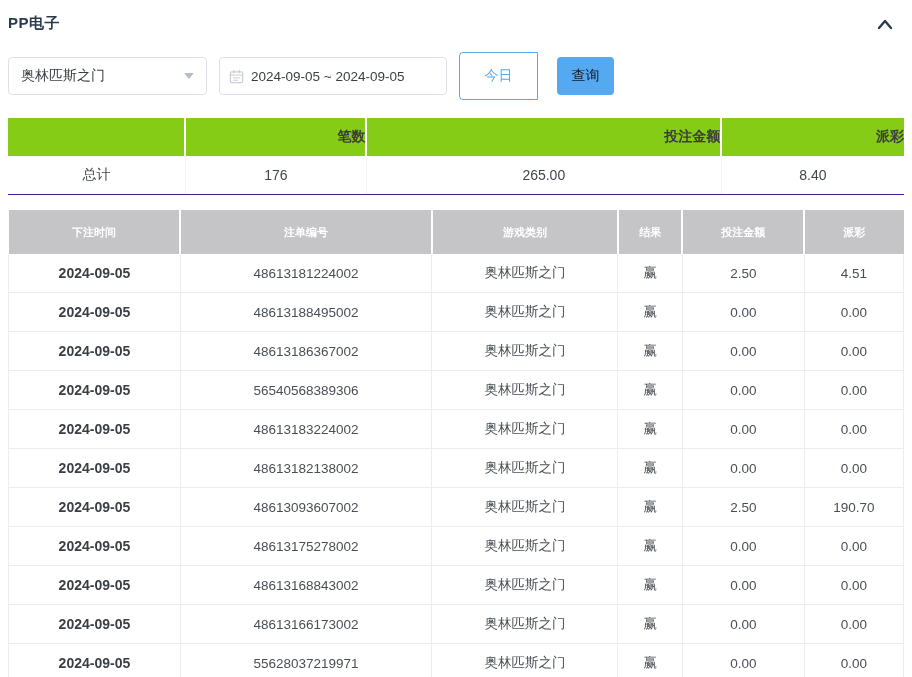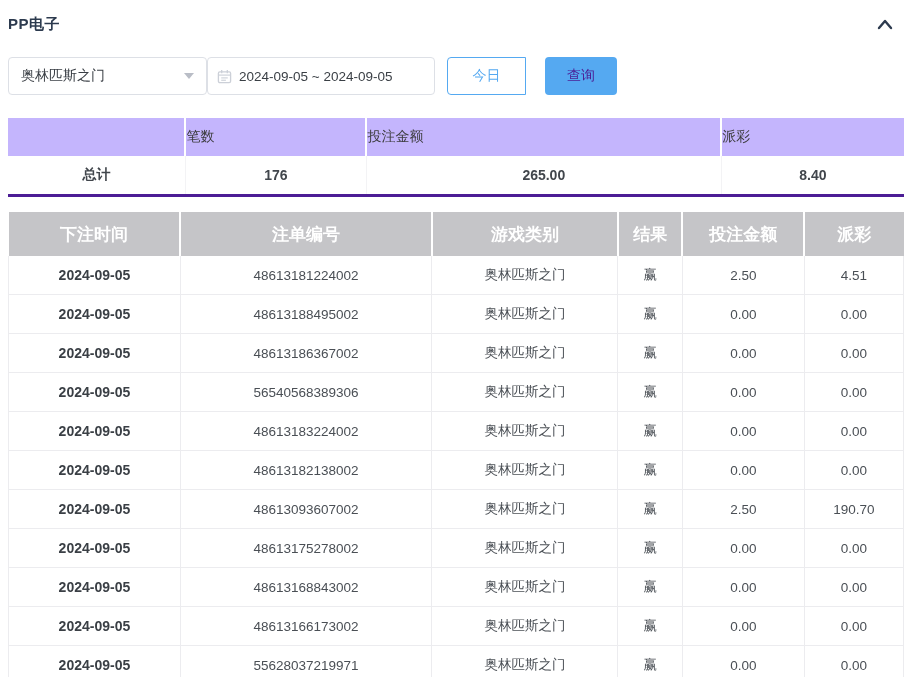--- a/index.html
+++ b/index.html
@@ -4,59 +4,59 @@
 <style>
   html,body { margin:0; padding:0; }
   body {
     width:912px; height:677px; overflow:hidden; background:#ffffff;
     font-family:"Liberation Sans","DejaVu Sans",sans-serif;
     -webkit-font-smoothing:antialiased;
   }
   .wrap { padding:0 8px; }
 
   
-  .panel-header { display:flex; justify-content:space-between; align-items:center; margin-top:14px; height:20px; }
+  .panel-header { display:flex; justify-content:space-between; align-items:flex-start; margin-top:14px; height:20px; }
   .panel-title { font-size:15px; font-weight:bold; color:#2c3a4e; letter-spacing:.5px; }
   .collapse-btn { width:22px; height:20px; display:flex; align-items:center; justify-content:center; cursor:pointer; background:none; border:none; padding:0; margin-right:8px; }
 
   
   .controls { display:flex; align-items:center; margin-top:23px; height:38px; }
   .select-box { width:199px; height:38px; box-sizing:border-box; border:1px solid #dde0e6; border-radius:4px;
     display:flex; align-items:center; padding:0 12px; cursor:pointer; background:#fff; }
   .select-value { flex:1; font-size:14px; color:#3a3f45; }
   .caret-down { width:0; height:0; border-left:5px solid transparent; border-right:5px solid transparent; border-top:6px solid #b9bdc6; }
 
-  .date-box { width:228px; height:38px; box-sizing:border-box; border:1px solid #dde0e6; border-radius:4px;
+  .date-box { margin-left:12px; width:228px; height:38px; box-sizing:border-box; border:1px solid #dde0e6; border-radius:4px;
     display:flex; align-items:center; padding:0 9px; gap:7px; cursor:pointer; background:#fff; }
   .date-text { font-size:13.5px; color:#3a3f45; white-space:nowrap; }
 
   .btn-group { display:flex; margin-left:12px; }
-  .qbtn { width:79px; height:38px; box-sizing:border-box; border:1px solid #e0e2e8; background:#fff;
+  .qbtn { width:79px; height:48px; box-sizing:border-box; border:1px solid #e0e2e8; background:#fff;
     font-size:14px; color:#c6cad2; display:flex; align-items:center; justify-content:center; cursor:pointer;
     margin-left:-1px; font-family:inherit; }
   .qbtn.first { border-radius:4px 0 0 4px; margin-left:0; }
   .qbtn.last  { border-radius:0 4px 4px 0; }
   .qbtn.active { border-color:#55a9f1; color:#55a9f1; position:relative; z-index:1; }
 
-  .search-btn { margin-left:19px; width:72px; height:38px; background:#55a9f1; color:#4c1d95; border:none;
+  .search-btn { margin-left:19px; width:57px; height:38px; background:#55a9f1; color:#0f172a; border:none;
     border-radius:4px; font-size:14px; cursor:pointer; font-family:inherit; }
 
   
   table { border-collapse:collapse; table-layout:fixed; width:100%; }
   .summary-table { margin-top:23px; }
-  .summary-table th { background:#c4b5fd; height:38px; padding:0; font-size:14px; font-weight:normal; color:#3c3c3e;
-    border-right:2px solid #ffffff; text-align:left; }
+  .summary-table th { background:#84cc16; height:38px; padding:0; font-size:14px; font-weight:bold; color:#3c3c3e;
+    border-right:2px solid #ffffff; text-align:right; }
   .summary-table th:last-child { border-right:none; }
   .summary-table td { height:38px; padding:0; text-align:center; font-size:14px; color:#41464c;
-    border-bottom:3px solid #4c1d95; border-right:1px solid #f3f3f5;font-weight:bold; }
+    border-bottom:1px solid #4c1d95; border-right:1px solid #f3f3f5; }
   .summary-table td:last-child { border-right:none; }
 
   
   .detail-table { margin-top:15px; }
-  .detail-table th { background:#c5c5c8; color:#ffffff; font-size:17px; font-weight:bold; height:44px; padding:0;
+  .detail-table th { background:#c5c5c8; color:#ffffff; font-size:11px; font-weight:bold; height:44px; padding:0;
     border-right:2px solid #ffffff; text-align:center; }
   .detail-table th:last-child { border-right:none; }
   .detail-table td { height:38px; padding:0; text-align:center; font-size:13.5px; color:#4a4f55;
     border:1px solid #ececef; border-top:none; }
   .detail-table td:first-child { color:#3a3f45; font-size:14px;font-weight:bold; }
 </style>
 </head>
 <body>
 
 <div class="wrap">

